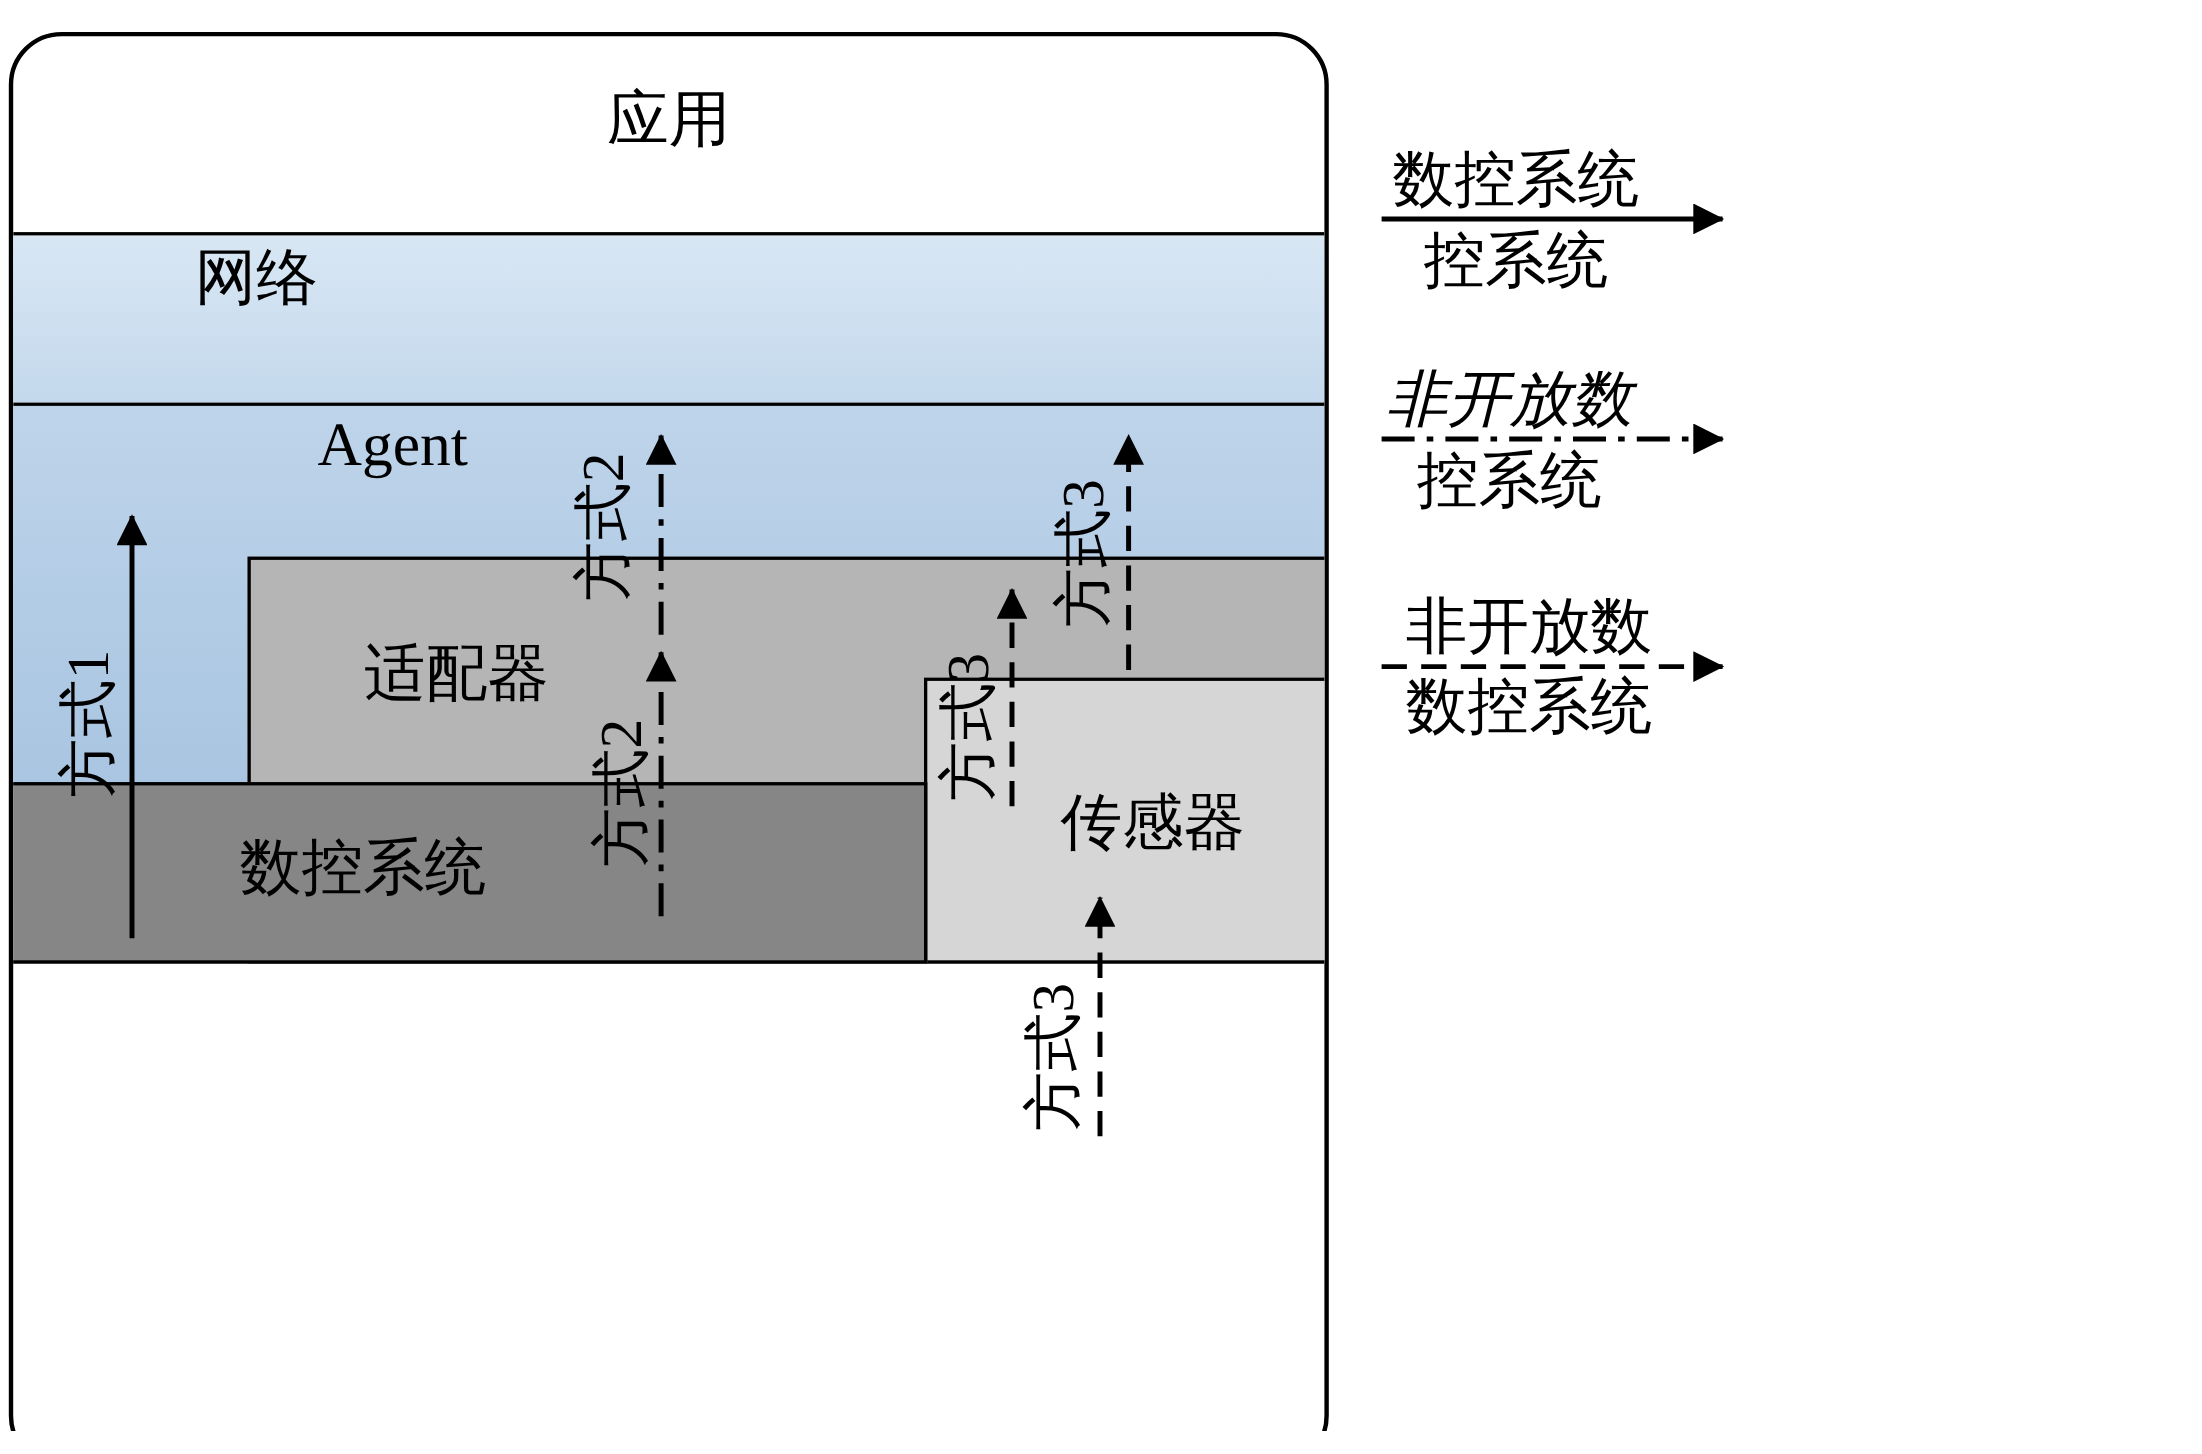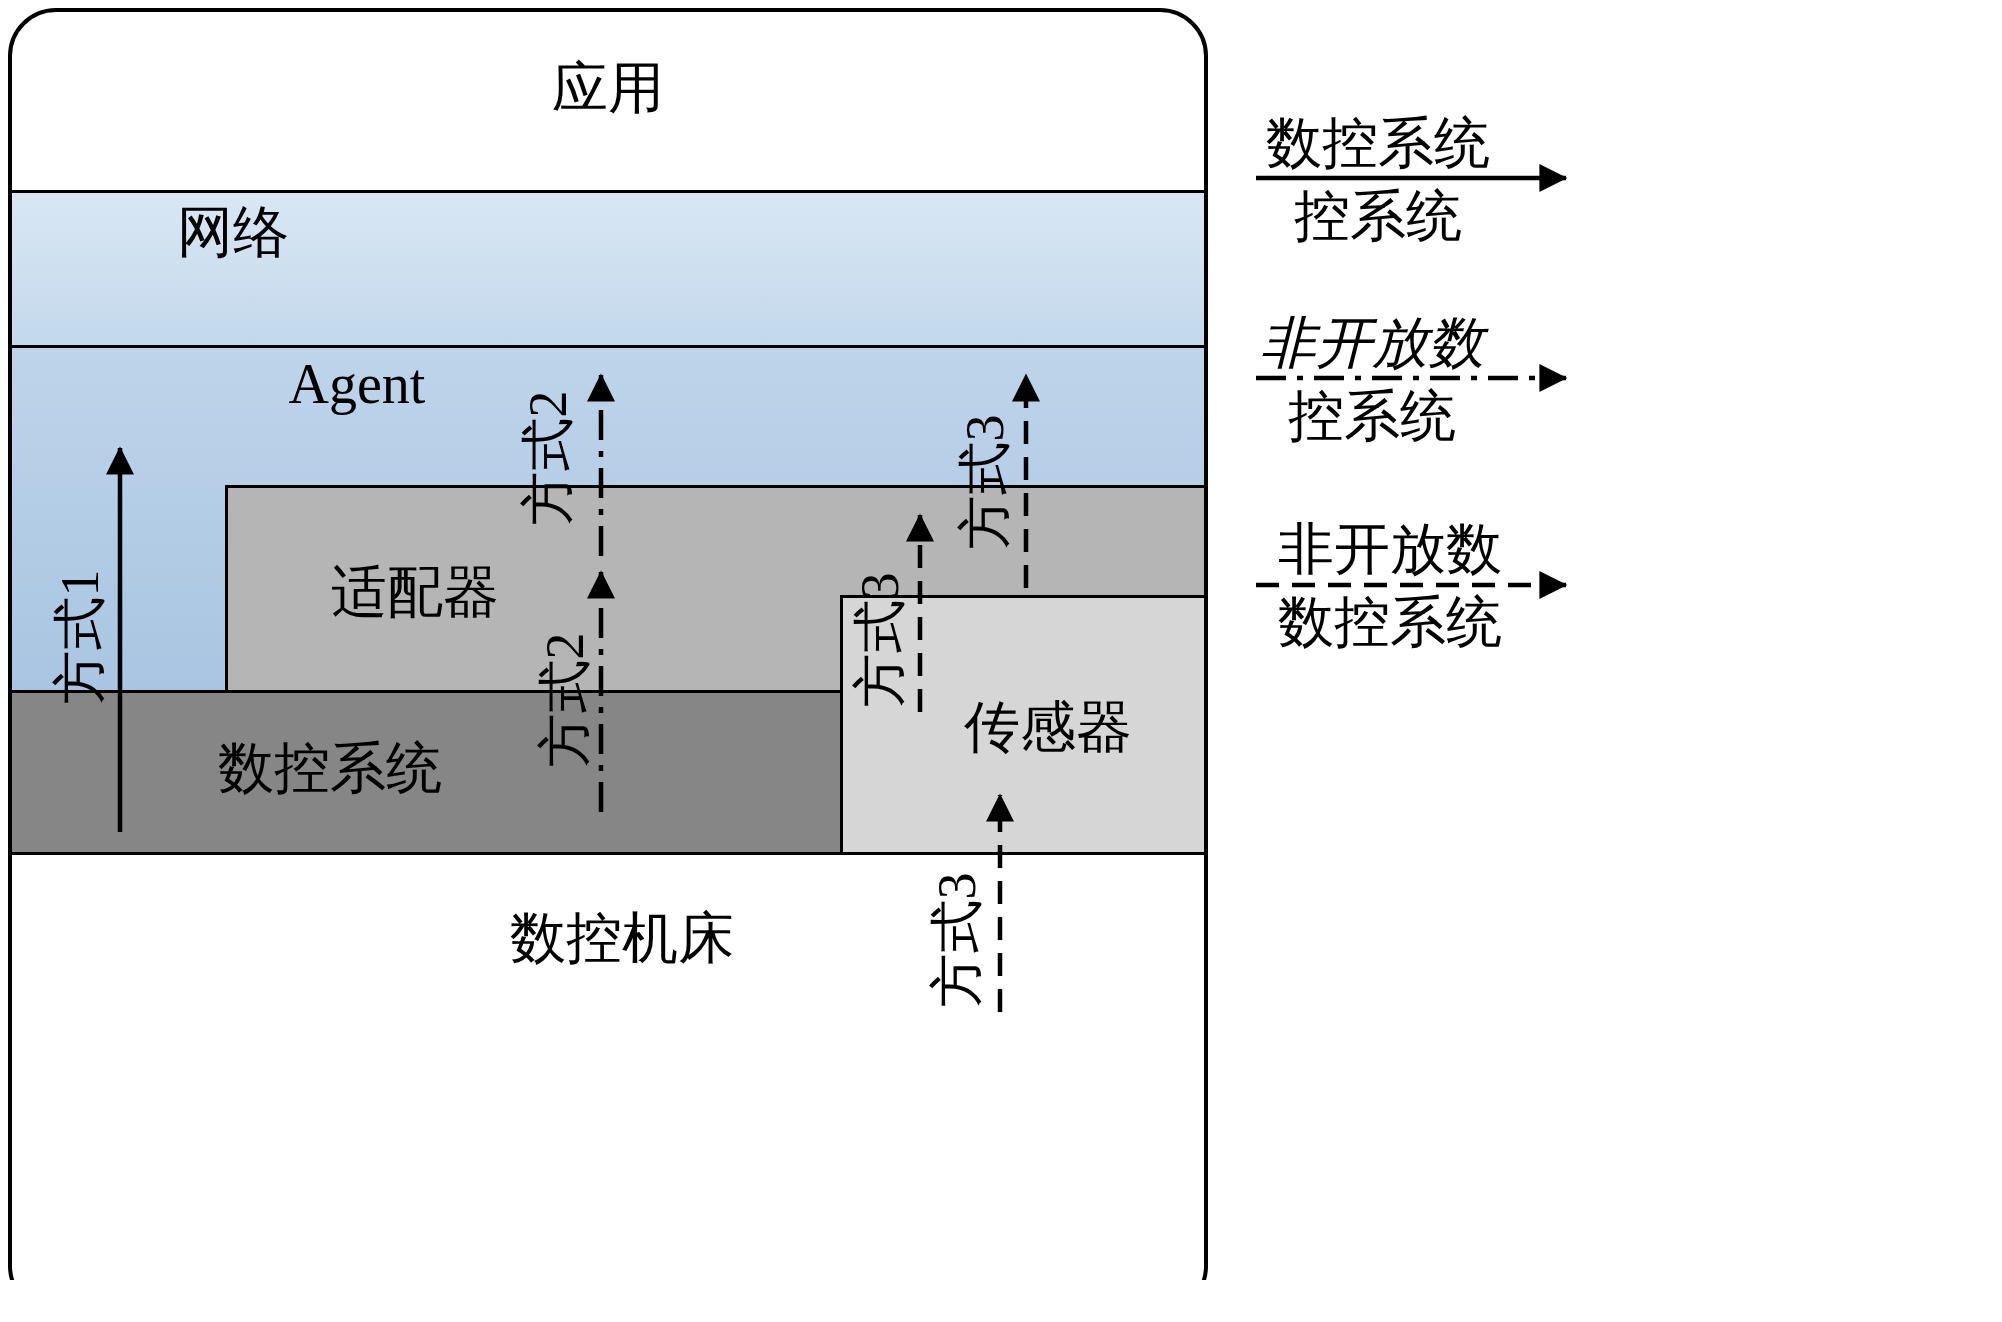--- a/index.html
+++ b/index.html
@@ -5,20 +5,21 @@
   * { margin: 0; padding: 0; box-sizing: border-box; }
   html, body { background: #ffffff; }
   .canvas {
     position: relative;
     width: 2002px;
     height: 1280px;
     background: var(--background, #ffffff);
     font-family: "Liberation Serif", "DejaVu Serif", serif;
     color: var(--ink, #000000);
     overflow: hidden;
+    margin-top: 21px;
   }
   .main-box {
     position: absolute;
     left: 8px; top: 8px;
     width: 1200px; height: 1306px;
     border: 4px solid var(--ink, #000000);
     border-radius: 48px;
     overflow: hidden;
     background: #ffffff;
   }
@@ -102,21 +103,20 @@
     <line class="arrow-line dashdot" x1="1256" y1="378" x2="1566" y2="378" marker-end="url(#ah)"></line>
     <line class="arrow-line dashed" x1="1256" y1="585" x2="1566" y2="585" marker-end="url(#ah)"></line>
   </svg>
 
   <div class="lbl" style="left:608px;  top:88px;">应用</div>
   <div class="lbl" style="left:233px;  top:232px;text-align:center;">网络</div>
   <div class="lbl" style="left:357px;  top:384px;">Agent</div>
   <div class="lbl" style="left:415px;  top:592px;">适配器</div>
   <div class="lbl" style="left:330px;  top:768px;">数控系统</div>
   <div class="lbl" style="left:1048px; top:727px;">传感器</div>
-  <div class="lbl" style="left:622px;  top:938px;">数控机床</div>
 
   <div class="vlbl" style="left:80px;  top:637px;">方式1</div>
   <div class="vlbl" style="left:548px; top:458px;">方式2</div>
   <div class="vlbl" style="left:565px; top:700px;">方式2</div>
   <div class="vlbl" style="left:880px; top:640px;">方式3</div>
   <div class="vlbl" style="left:985px; top:482px;">方式3</div>
   <div class="vlbl" style="left:957px; top:940px;">方式3</div>
 
   <div>
     <div class="lbl" style="left:1378px; top:143px;">数控系统</div>

